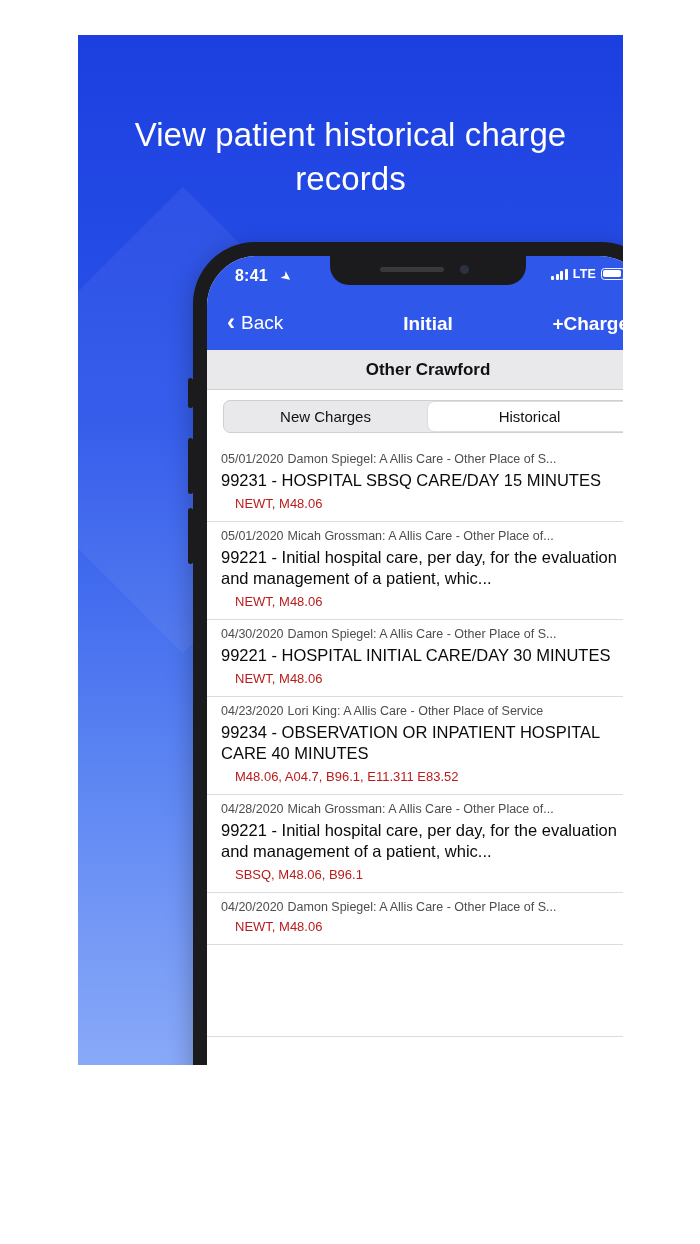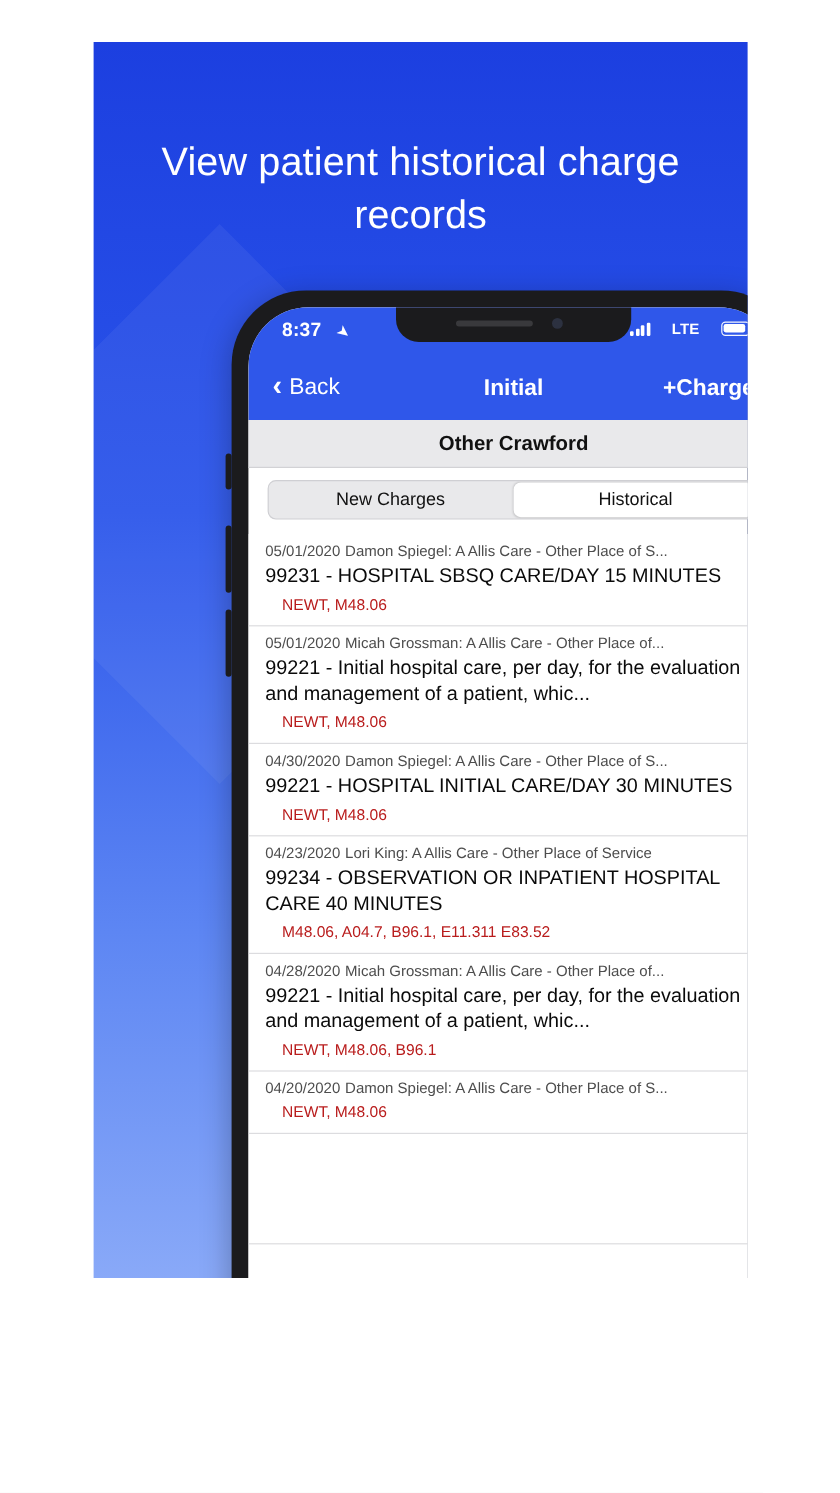--- a/index.html
+++ b/index.html
@@ -123,21 +123,21 @@
     left: 74px; top: 13px;
     color: #fff;
     font-size: 13px;
     transform: rotate(38deg);
   }
   .status-right {
     position: absolute;
     right: 24px; top: 11px;
     display: flex;
     align-items: center;
-    gap: 18px;
+    gap: 5px;
   }
   .sig-bars { display: flex; align-items: flex-end; gap: 1.5px; height: 11px; }
   .sig-bars i { display: block; width: 3px; background: #fff; border-radius: 1px; }
   .sig-bars i:nth-child(1) { height: 4px; }
   .sig-bars i:nth-child(2) { height: 6px; }
   .sig-bars i:nth-child(3) { height: 8.5px; }
   .sig-bars i:nth-child(4) { height: 11px; }
   .lte-label { color:#fff; font-size: 12.5px; font-weight: bold; letter-spacing: 0.2px; }
   .battery {
     position: relative;
@@ -298,21 +298,21 @@
     <div class="promo-headline">View patient historical charge records</div>
 
     <div class="phone">
       <div class="side-btn btn-mute"></div>
       <div class="side-btn btn-vol-up"></div>
       <div class="side-btn btn-vol-dn"></div>
 
       <div class="screen">
 
         <div class="statusbar">
-          <div class="status-time">8:37</div>
+          <div class="status-time">8:41</div>
           <div class="status-loc-arrow">➤</div>
           <div class="status-right">
             <span class="sig-bars">
                 <i></i>
                 <i></i>
                 <i></i>
                 <i></i>
               </span>
             <span class="lte-label">LTE</span>
             <span class="battery">
@@ -381,21 +381,21 @@
             <div class="row-desc">99234 - OBSERVATION OR INPATIENT HOSPITAL CARE 40 MINUTES</div>
             <div class="row-codes">M48.06, A04.7, B96.1, E11.311 E83.52</div>
           </div>
 
           <div class="charge-row">
             <div class="row-meta">
               <span class="date">04/28/2020</span>
               <span class="provider">Micah Grossman: A Allis Care - Other Place of...</span>
             </div>
             <div class="row-desc">99221 - Initial hospital care, per day, for the evaluation and management of a patient, whic...</div>
-            <div class="row-codes">NEWT, M48.06, B96.1</div>
+            <div class="row-codes">SBSQ, M48.06, B96.1</div>
           </div>
 
           <div class="charge-row">
             <div class="row-meta">
               <span class="date">04/20/2020</span>
               <span class="provider">Damon Spiegel: A Allis Care - Other Place of S...</span>
             </div>
             <div class="row-codes">NEWT, M48.06</div>
           </div>
 

